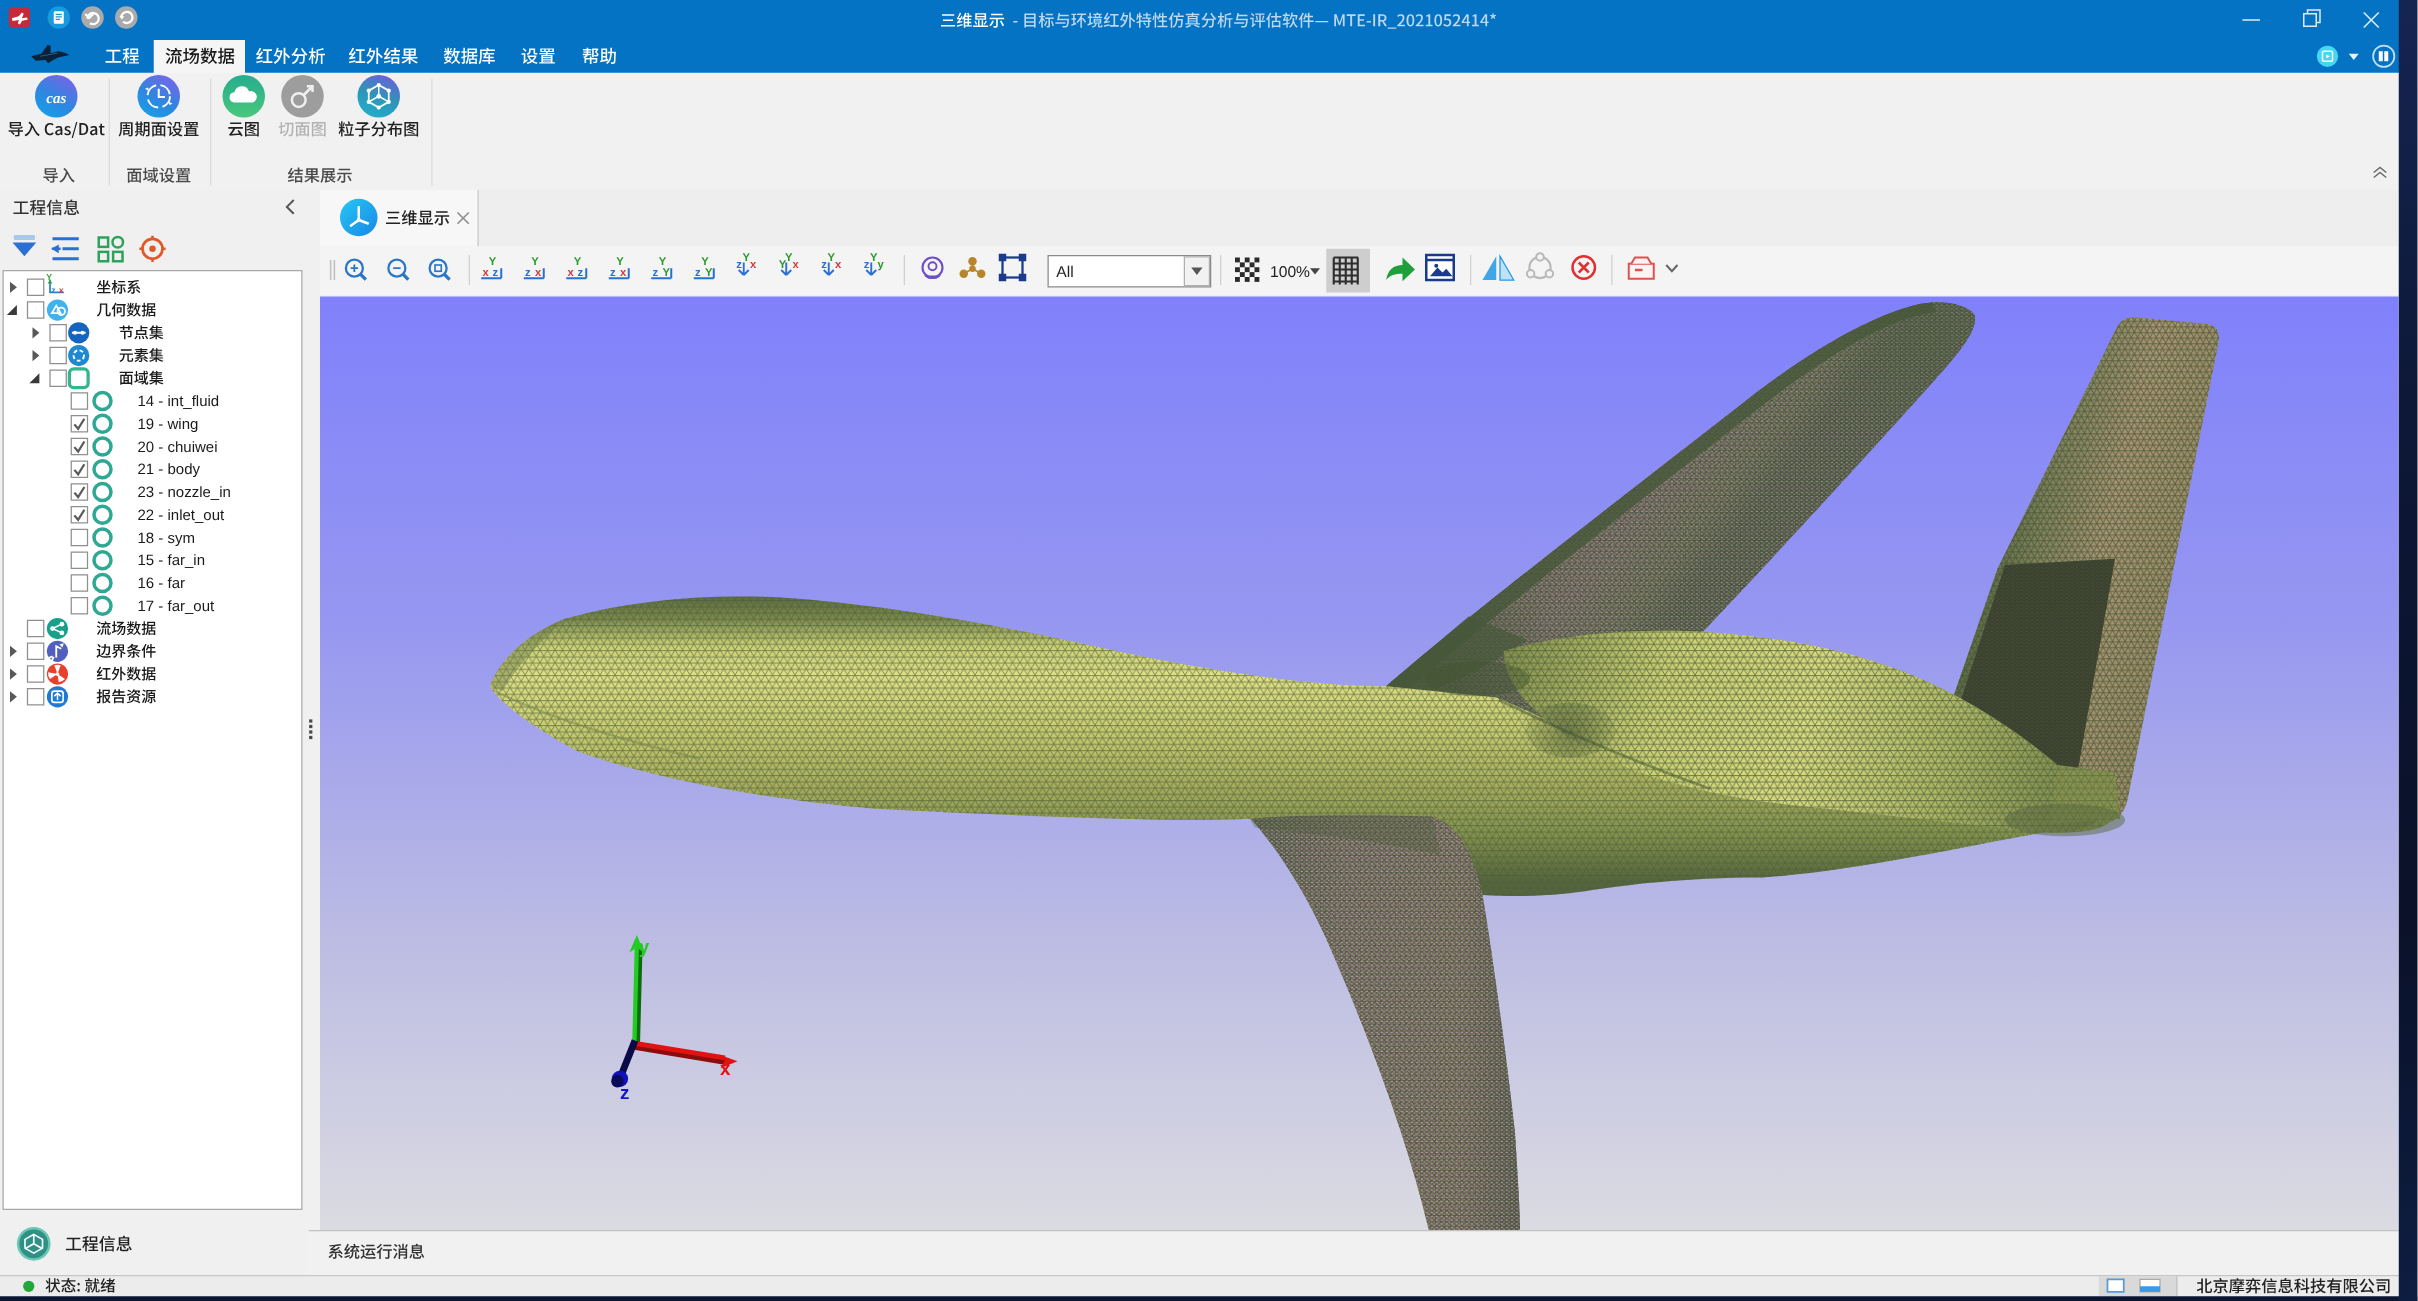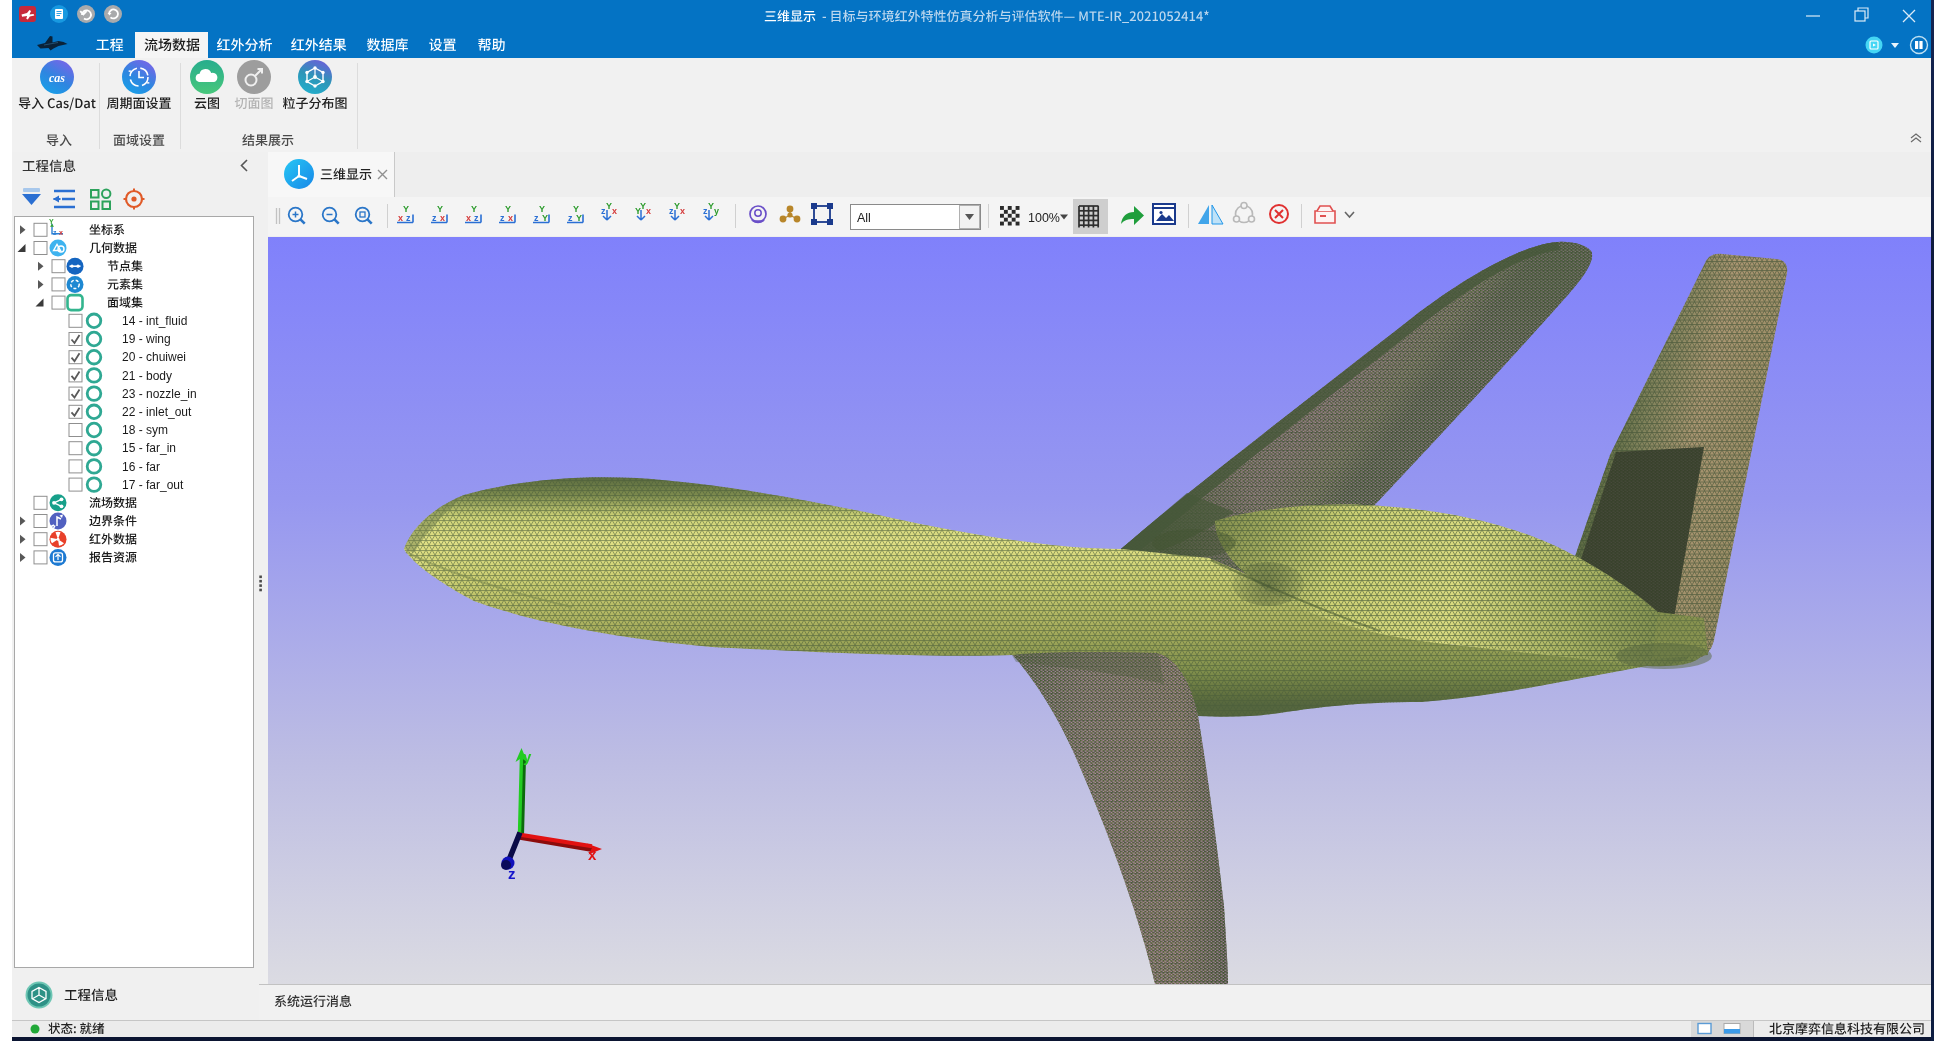--- a/index.html
+++ b/index.html
@@ -1,20 +1,20 @@
 <!DOCTYPE html>
 <html><head><meta charset="utf-8"><style>
 *{margin:0;padding:0;box-sizing:border-box}
 html,body{width:1934px;height:1041px;overflow:hidden;background:#fff;
 font-family:"Liberation Sans",sans-serif}
 .abs{position:absolute}
 svg{display:block}
 </style></head>
 <body>
-<div class="abs" style="left:12px;top:0;width:1740px;height:1041px">
+<div class="abs" style="left:0;top:0;width:1740px;height:1041px">
 <svg class="abs" style="left:0;top:0" width="1920" height="59" viewBox="0 0 1920 59">
       <rect width="1920" height="59" fill="#0473c4"></rect>
       <rect x="7" y="6" width="17" height="16" rx="3" fill="#c7293a"></rect>
       <path d="M9.5 14.5 l5.5 -1.5 l2.5 -3 l1.5 1 l-1.5 3.5 l4 -0.5 l0.8 1.5 l-4.5 1 l-2 3 l-1.5 -0.8 l0.8 -2.7 l-5 0.8 z" fill="#fff"></path>
       <circle cx="47" cy="14" r="9" fill="#1899e0"></circle>
       <rect x="43" y="9" width="8" height="10" rx="1" fill="#fff"></rect>
       <path d="M44.5 11.5h5M44.5 13.5h5M44.5 15.5h3.5" stroke="#1899e0" stroke-width="0.9"></path>
       <circle cx="74" cy="14" r="9" fill="#a9aaac"></circle>
       <path d="M70 15 a4.5 4.5 0 1 1 2 3.6" stroke="#fff" stroke-width="1.8" fill="none"></path>
       <path d="M70 10.5 v4.5 h4.5" fill="none" stroke="#fff" stroke-width="1.8" transform="rotate(-45 70 13)"></path>

